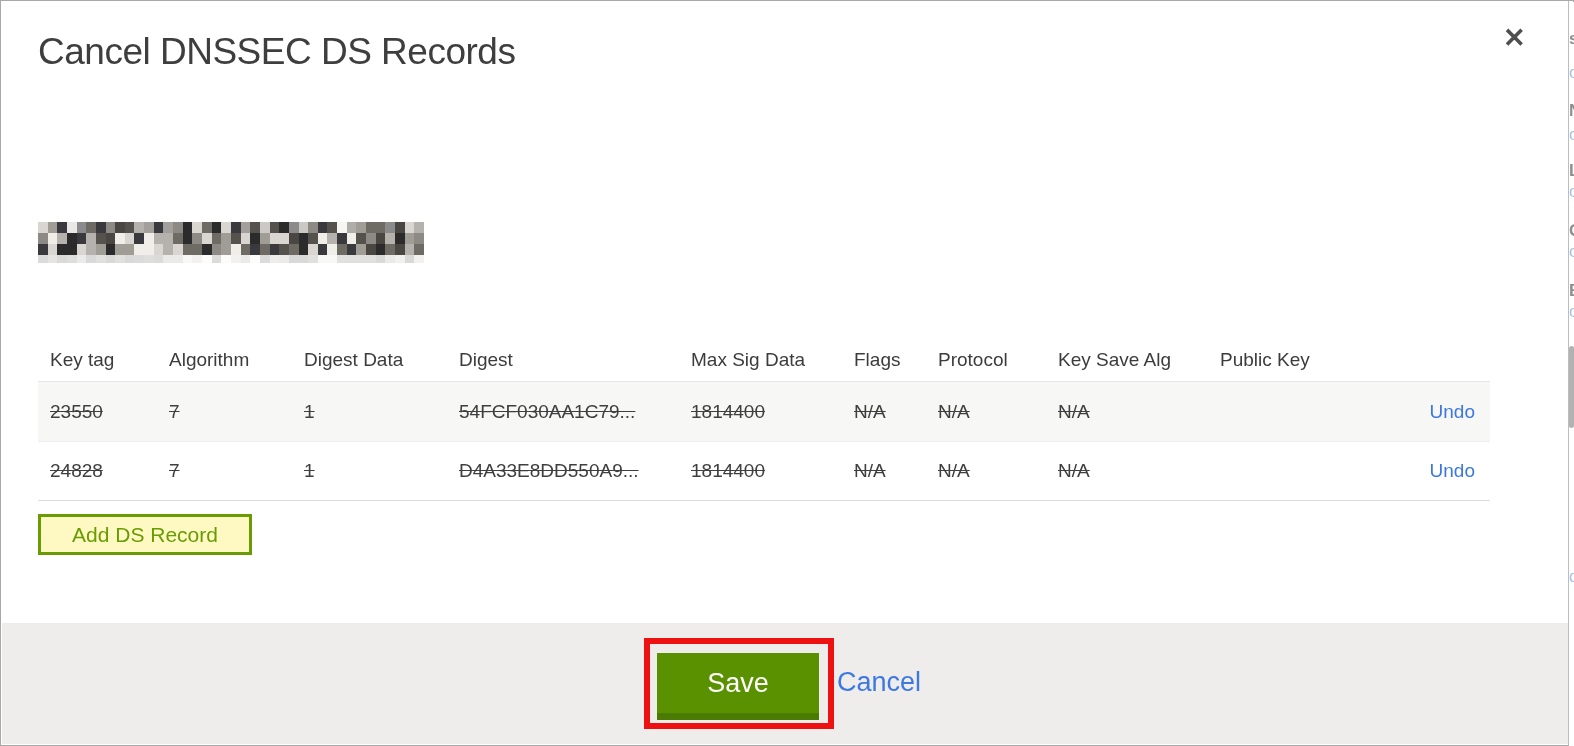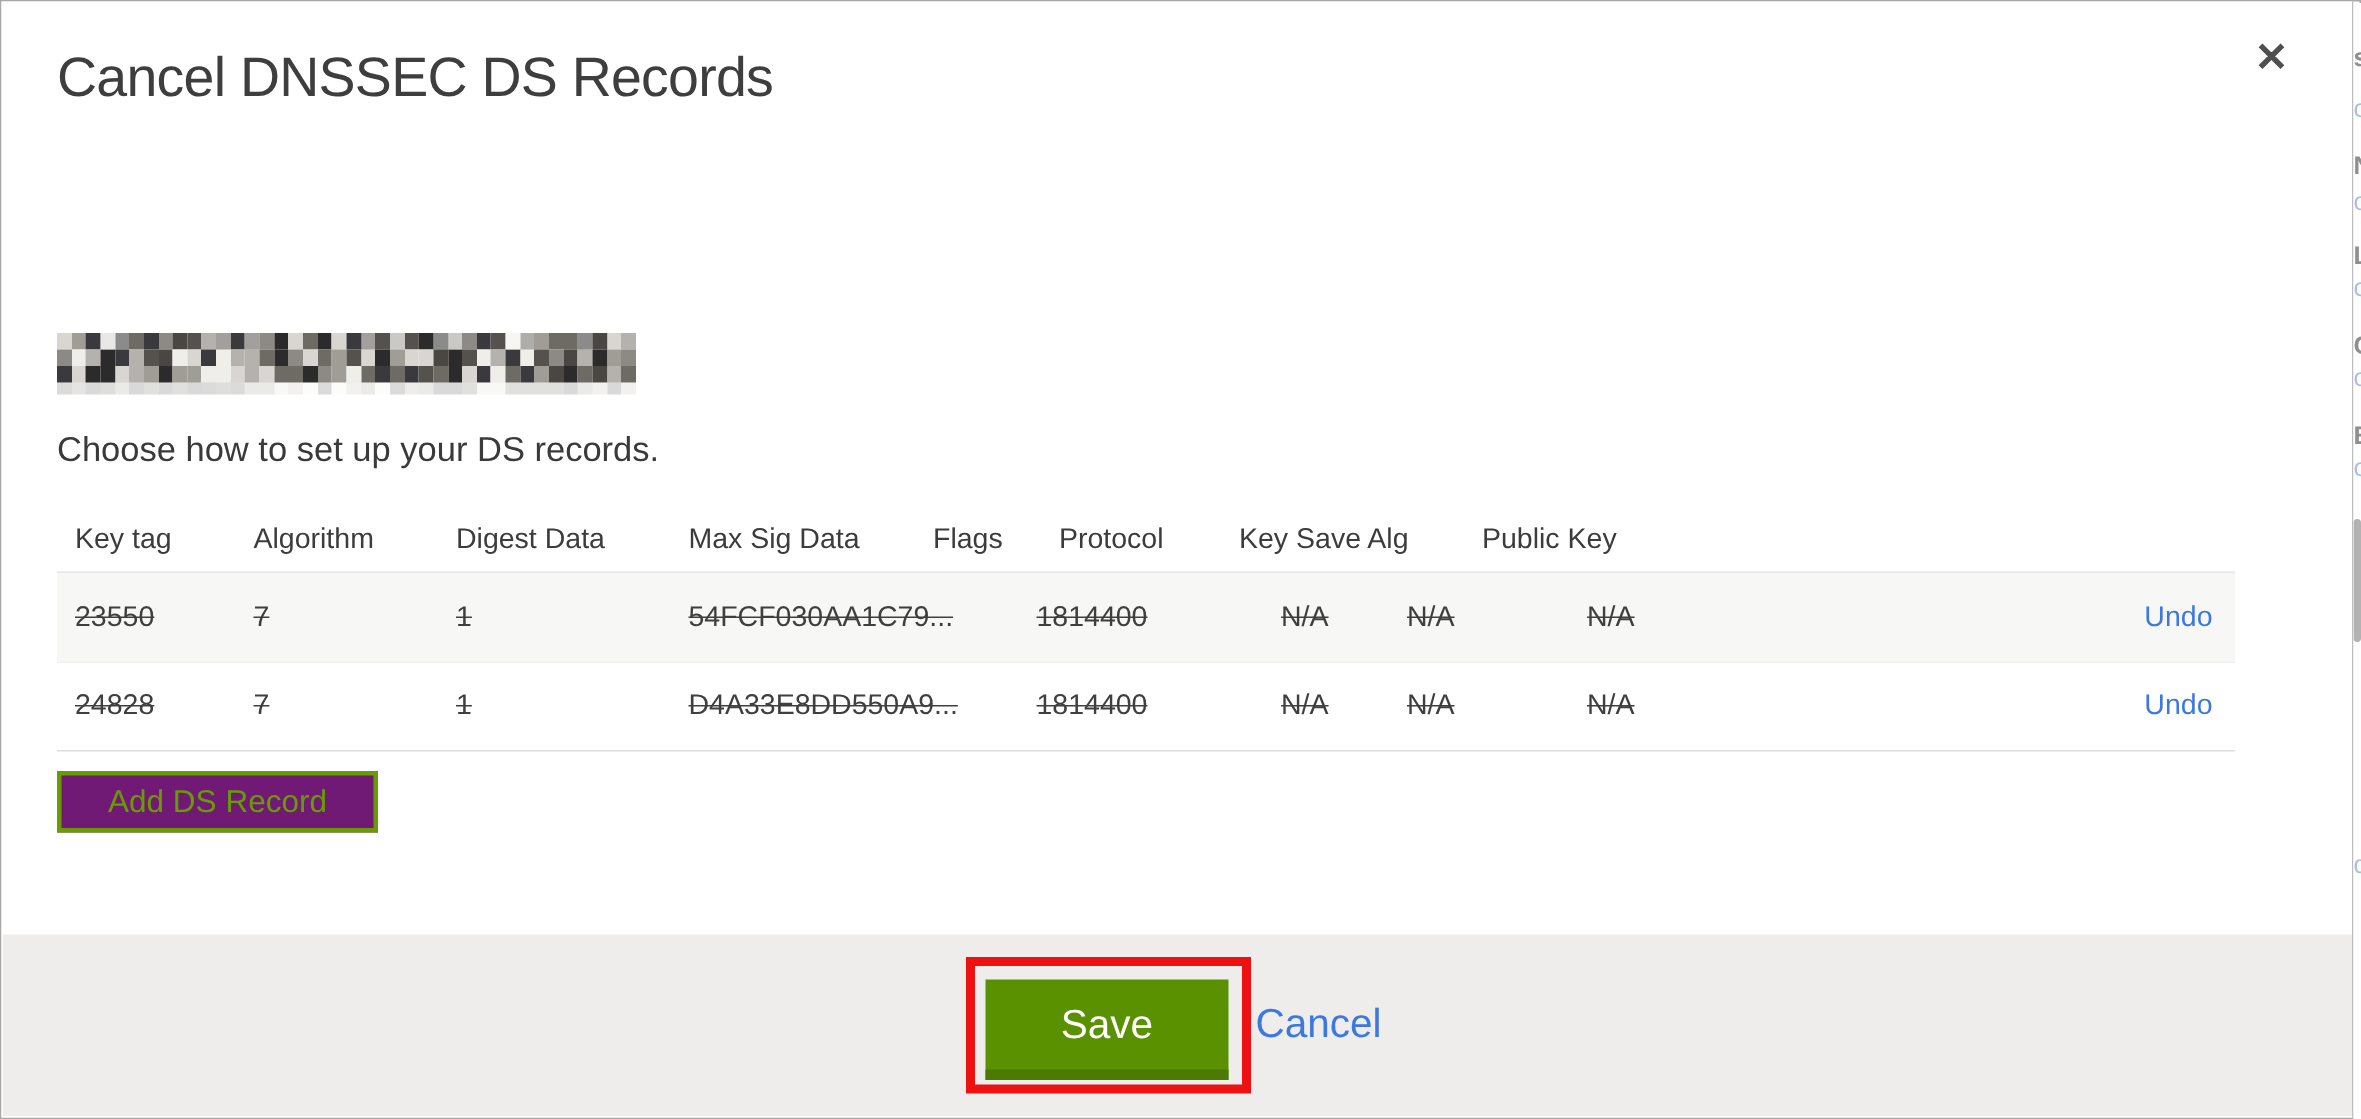--- a/index.html
+++ b/index.html
@@ -69,21 +69,21 @@
   .c6 { width: 120px; }
   .c7 { width: 162px; }
   .c8 { flex: 1; }
   .c9 { width: 95px; text-align: right; padding-right: 15px; padding-left: 0; }
   .struck { text-decoration: line-through; }
   .link { color: #3c78e0; text-decoration: none; cursor: pointer; }
   
   .add-btn {
     position: absolute; left: 37px; top: 513px;
     width: 214px; height: 41px;
-    background: #701a75;
+    background: #fef9c3;
     border: 3px solid #699b02;
     color: #699b02;
     font-size: 21px;
     font-family: "Liberation Sans", sans-serif;
     cursor: pointer;
     text-align: center; line-height: 35px;
   }
   
   .footer {
     position: absolute; left: 1px; top: 622px;
@@ -299,28 +299,28 @@
         <div class="px" style="background: rgb(85, 81, 77); opacity: 0.18;"></div>
         <div class="px" style="background: rgb(85, 81, 77); opacity: 0.18;"></div>
         <div class="px" style="background: rgb(85, 81, 77); opacity: 0.18;"></div>
         <div class="px" style="background: rgb(43, 43, 43); opacity: 0.18;"></div>
         <div class="px" style="background: rgb(141, 138, 133); opacity: 0.18;"></div>
         <div class="px" style="background: rgb(181, 178, 173); opacity: 0.18;"></div>
         <div class="px" style="background: rgb(43, 43, 43); opacity: 0.18;"></div>
         <div class="px" style="background: rgb(181, 178, 173); opacity: 0.18;"></div>
       </div>
 
-    <div class="subtitle">Choose how to set up your DS records.</div>
 
     <div class="ds-table">
 
       <div class="trow thead">
         <div class="cell c0">Key tag</div>
         <div class="cell c1">Algorithm</div>
         <div class="cell c2">Digest Data</div>
+        <div class="cell c3">Digest</div>
         <div class="cell c4">Max Sig Data</div>
         <div class="cell c5">Flags</div>
         <div class="cell c6">Protocol</div>
         <div class="cell c7">Key Save Alg</div>
         <div class="cell c8">Public Key</div>
         <div class="cell c9"></div>
       </div>
 
       <div class="trow drow alt">
         <div class="cell c0 struck">23550</div>

